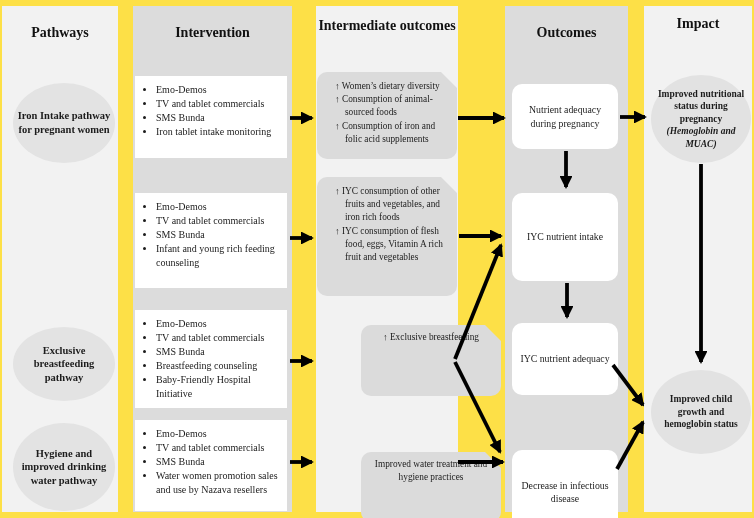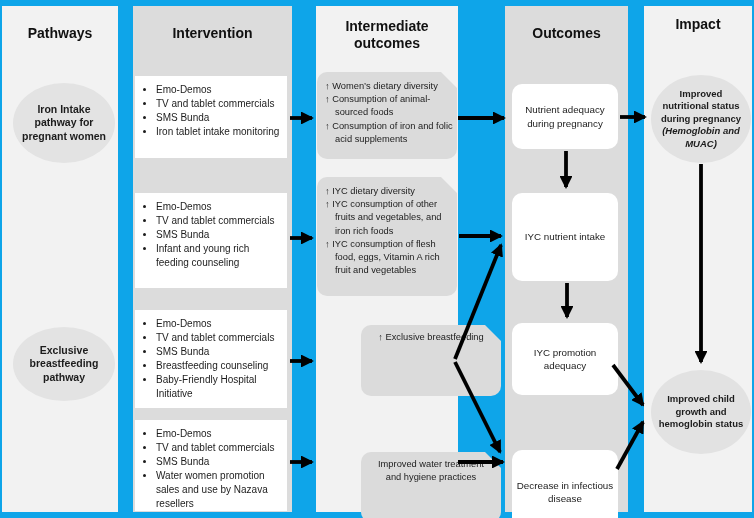--- a/index.html
+++ b/index.html
@@ -1,18 +1,18 @@
 <!DOCTYPE html>
 <html><head>
 <meta charset="utf-8">
 <style>
   html,body{margin:0;padding:0;background:#ffffff;}
   .canvas{
-    position:relative;width:754px;height:518px;background:#0ea5e9;
-    font-family:Liberation Sans, sans-serif;color:#1c1c1c;
+    position:relative;width:754px;height:518px;background:#fde047;
+    font-family:Liberation Serif, serif;color:#1c1c1c;
     overflow:hidden;
   }
   .band{position:absolute;top:6px;height:506px;}
   .band.light{background:#f2f2f2;}
   .band.dark{background:#dcdcdc;}
   #band-pathways{left:2px;width:116px;}
   #band-intervention{left:133px;width:159px;}
   #band-intermediate{left:316px;width:142px;}
   #band-outcomes{left:505px;width:123px;}
   #band-impact{left:644px;width:108px;}
@@ -47,21 +47,21 @@
   #ib1{top:76px;height:82px;}
   #ib2{top:193px;height:95px;}
   #ib3{top:310px;height:98px;}
   #ib4{top:420px;height:91px;}
 
   .bubble{
     position:absolute;left:317px;width:140px;background:#dbdbdb;
     border-radius:10px;
     clip-path:polygon(0 0, calc(100% - 16px) 0, 100% 16px, 100% 100%, 0 100%);
     box-sizing:border-box;font-size:9.3px;line-height:1.42;
-    padding:8px 3px 6px 8px;
+    padding:8px 3px 6px 18px;
   }
   .bubble .item{padding-left:10px;text-indent:-10px;}
   .bubble.center{display:flex;align-items:flex-start;justify-content:center;
     text-align:center;padding:6px 10px;margin-left:44px;}
   .bubble.center .item{padding-left:0;text-indent:0;}
   #bu1{top:72px;height:87px;}
   #bu2{top:177px;height:119px;}
   #bu3{top:325px;height:71px;}
   #bu4{top:452px;height:70px;}
 
@@ -101,20 +101,21 @@
   <div class="band light" id="band-impact"></div>
 
   <div class="col-header" id="hdr-pathways">Pathways</div>
   <div class="col-header" id="hdr-intervention">Intervention</div>
   <div class="col-header" id="hdr-intermediate">Intermediate outcomes</div>
   <div class="col-header" id="hdr-outcomes">Outcomes</div>
   <div class="col-header" id="hdr-impact">Impact</div>
 
   <div class="pathway-ellipse" id="pe1">Iron Intake pathway for pregnant women</div>
   <div class="pathway-ellipse" id="pe3">Exclusive breastfeeding pathway</div>
+  <div class="pathway-ellipse" id="pe4">Hygiene and improved drinking water pathway</div>
 
   <div class="int-box" id="ib1">
     <ul>
       <li>Emo-Demos</li>
       <li>TV and tablet commercials</li>
       <li>SMS Bunda</li>
       <li>Iron tablet intake monitoring</li>
     </ul>
   </div>
   <div class="int-box" id="ib2">
@@ -142,34 +143,33 @@
       <li>Water women promotion sales and use by Nazava resellers</li>
     </ul>
   </div>
 
   <div class="bubble" id="bu1">
     <div class="item">↑ Women’s dietary diversity</div>
     <div class="item">↑ Consumption of animal-sourced foods</div>
     <div class="item">↑ Consumption of iron and folic acid supplements</div>
   </div>
   <div class="bubble" id="bu2">
-    <div class="item">↑ IYC dietary diversity</div>
     <div class="item">↑ IYC consumption of other fruits and vegetables, and iron rich foods</div>
     <div class="item">↑ IYC consumption of flesh food, eggs, Vitamin A rich fruit and vegetables</div>
   </div>
   <div class="bubble center" id="bu3">
     <div class="item">↑ Exclusive breastfeeding</div>
   </div>
   <div class="bubble center" id="bu4">
     <div class="item">Improved water treatment and hygiene practices</div>
   </div>
 
   <div class="outcome-box" id="ob2">IYC nutrient intake</div>
   <div class="outcome-box" id="ob1">Nutrient adequacy during pregnancy</div>
-  <div class="outcome-box" id="ob3">IYC promotion adequacy</div>
+  <div class="outcome-box" id="ob3">IYC nutrient adequacy</div>
   <div class="outcome-box" id="ob4">Decrease in infectious disease</div>
 
   <div class="impact-ellipse" id="ie1">
     <div>Improved nutritional status during pregnancy</div>
     <div class="impact-note">(Hemoglobin and MUAC)</div>
   </div>
   <div class="impact-ellipse" id="ie2">
     <div>Improved child growth and hemoglobin status</div>
   </div>
 

